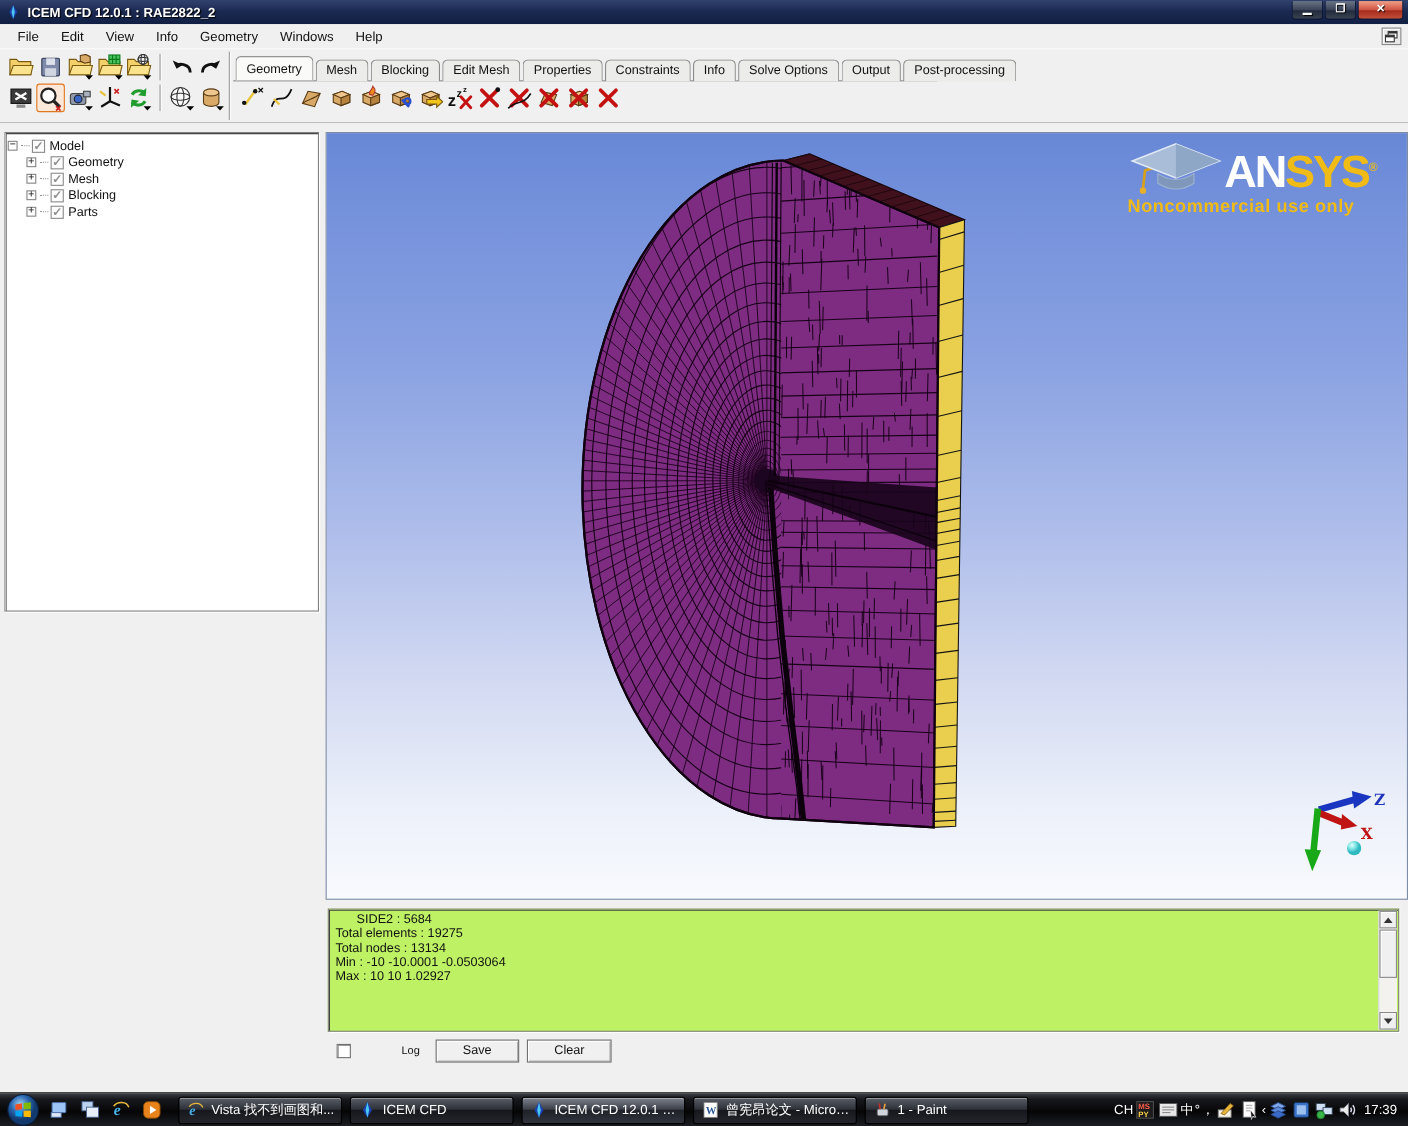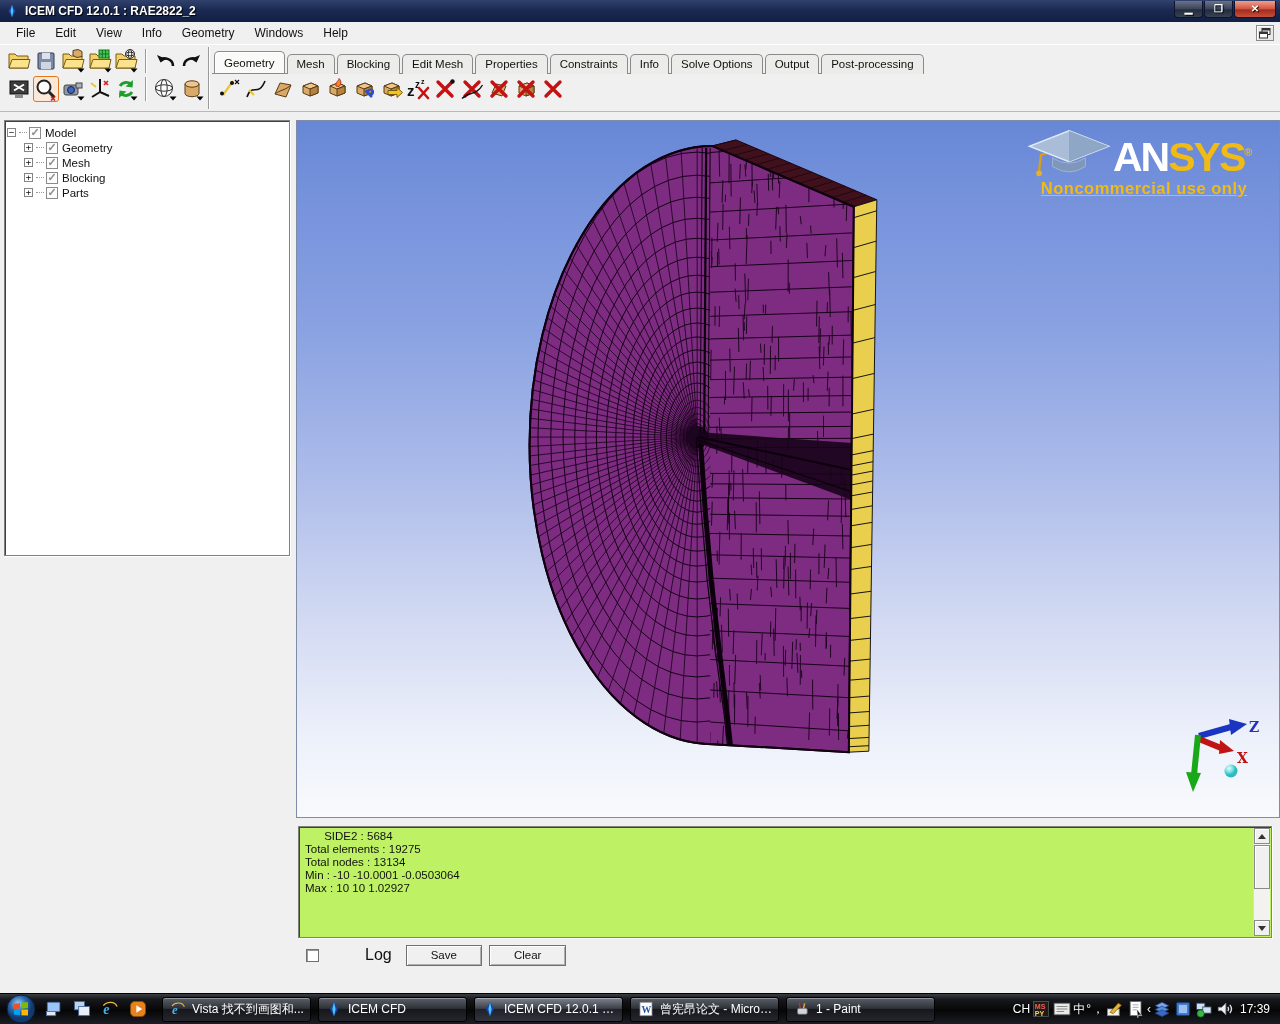--- a/index.html
+++ b/index.html
@@ -65,38 +65,38 @@
   .viewport{position:relative;height:698px;border:1px solid #7e8ca8;overflow:hidden;
     background:linear-gradient(180deg,#6787d6 0%,#7793dc 12%,#8aa2e2 30%,#aebdea 52%,#d3daf2 72%,#ecf0fa 88%,#f8fafd 100%);}
   .viewport svg.mesh{position:absolute;inset:0;width:100%;height:100%;}
   .ansys-logo{position:absolute;top:4px;right:16px;width:238px;color:#fff;}
   .ansys-row{display:flex;align-items:center;}
   .ansys-cap{width:88px;height:58px;flex:none;}
   .ansys-text{font-size:41px;font-weight:bold;letter-spacing:-2px;line-height:44px;}
   .ansys-text .an{color:#fff;}
   .ansys-text .sys{color:#f0bb14;}
   .ansys-text sup{font-size:11px;letter-spacing:0;color:#f0bb14;vertical-align:super;}
-  .ansys-sub{color:#f0bb14;font-weight:bold;font-size:16.5px;text-align:center;margin-top:-4px;letter-spacing:.5px;text-decoration:underline;}
+  .ansys-sub{color:#f0bb14;font-weight:bold;font-size:16.5px;text-align:left;margin-top:-4px;letter-spacing:.5px;}
   .triad{position:absolute;right:14px;bottom:10px;width:104px;height:98px;}
 
   
   .msgwrap{margin:8px 8px 0 2px;}
   .msgbox{height:112px;background:#bef264;border:1px solid #808080;
     box-shadow:inset 1px 1px 0 #404040, 1px 1px 0 #fff;position:relative;padding:3px 24px 3px 6px;}
   .msgline{font-size:11.5px;line-height:13px;white-space:pre;color:#111;}
   .vscroll{position:absolute;top:1px;right:1px;bottom:1px;width:17px;background:#f3f2ef;border-left:1px solid #d8d8d8;}
   .sbtn{height:16px;background:#f0f0f0;border:1px solid #8a8a8a;box-shadow:inset 1px 1px 0 #fff;
     display:flex;align-items:center;justify-content:center;}
   .sbtn.down{position:absolute;bottom:0;left:0;right:0;}
   .sthumb{position:absolute;top:17px;left:0;right:0;height:44px;background:#f0f0f0;border:1px solid #8a8a8a;box-shadow:inset 1px 1px 0 #fff;}
   .tri-up{width:0;height:0;border-left:4px solid transparent;border-right:4px solid transparent;border-bottom:5px solid #333;}
   .tri-dn{width:0;height:0;border-left:4px solid transparent;border-right:4px solid transparent;border-top:5px solid #333;}
   .msgctl{display:flex;align-items:center;height:26px;margin-top:4px;padding-left:8px;}
   .chk{width:13px;height:13px;border:1px solid #707070;background:#fff;box-shadow:inset 1px 1px 0 #9a9a9a;margin-right:5px;}
-  .chklabel{font-size:16px;margin-right:14px;color:#111;padding-left:41px;}
+  .chklabel{font-size:10px;margin-right:14px;color:#111;padding-left:41px;}
   .btn3d{font-size:11.5px;padding:3px 24px 4px;background:#f0f0f0;border:1px solid #707070;
     box-shadow:inset 1px 1px 0 #fff, inset -1px -1px 0 #b0b0b0;margin-right:7px;color:#111;}
 
   
   .taskbar{position:absolute;left:0;right:0;bottom:0;height:31px;
     background:linear-gradient(180deg,#3a3d42 0%,#17181c 18%,#060607 55%,#1c1e24 100%);
     display:flex;align-items:center;border-top:1px solid #000;}
   .start-orb{width:30px;height:30px;margin:0 8px 0 6px;flex:none;}
   .qlaunch{display:flex;align-items:center;gap:8px;margin-right:14px;}
   .qicon{width:20px;height:20px;}

